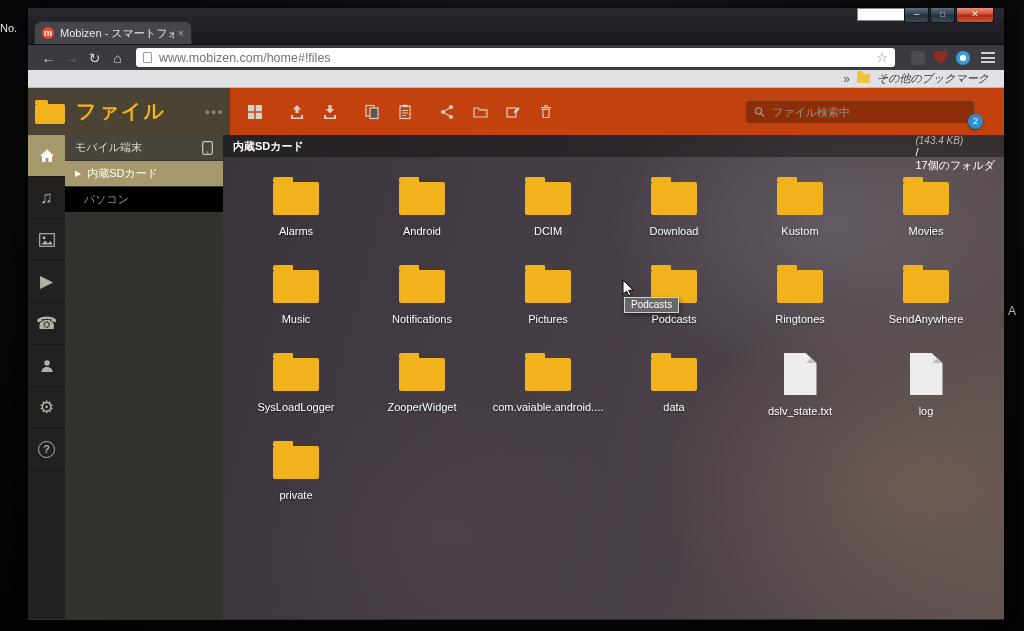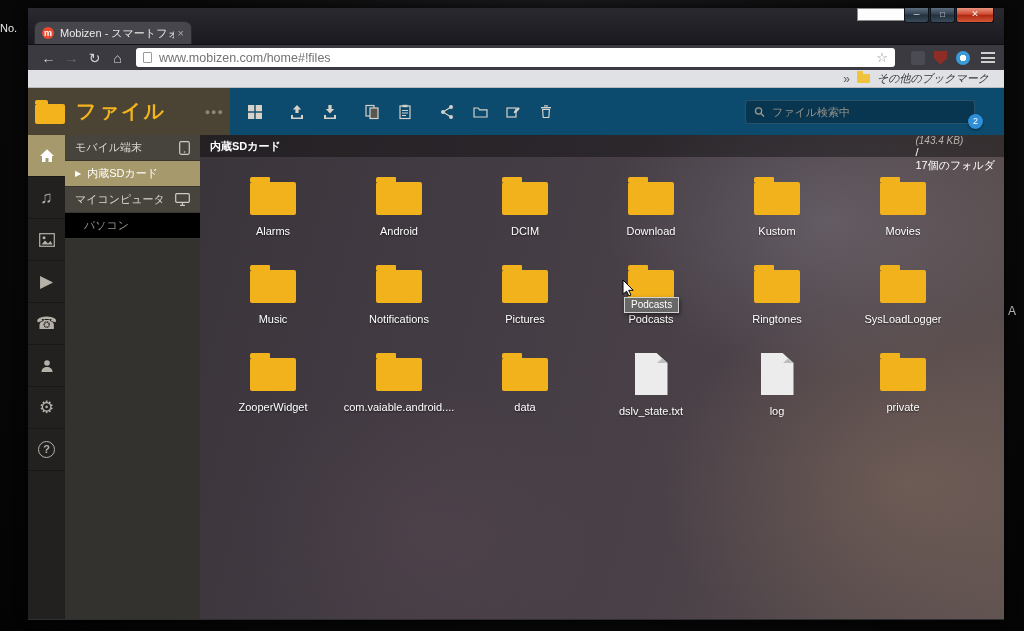--- a/index.html
+++ b/index.html
@@ -55,21 +55,21 @@
 
   
   .app { height:531px; display:flex; flex-direction:column; }
   .app-header { height:47px; display:flex; flex:0 0 auto; }
   .app-header-left { width:202px; background:#4b4435; display:flex; align-items:center; padding:0 6px 0 7px; flex:0 0 auto;justify-content:space-between; }
   .big-folder { width:30px; height:20px; background:#f2b31d; border-radius:2px; position:relative; margin-top:4px; }
   .big-folder::before { content:""; position:absolute; top:-4px; left:0; width:13px; height:4px; background:#f2b31d; border-radius:2px 2px 0 0; }
   .app-title { color:#f2b31d; font-size:20px; font-weight:bold; letter-spacing:2px; margin-left:11px; flex:1; }
   .hdr-dots { color:#8d8677; font-size:9px; letter-spacing:1px; }
 
-  .app-toolbar { flex:1; background:#0c4a6e; display:flex; align-items:center; padding:0 15px 0 16px; gap:15px; }
+  .app-toolbar { flex:1; background:#c2410c; display:flex; align-items:center; padding:0 15px 0 16px; gap:15px; }
   .tb-ic { width:18px; height:17px; display:flex; align-items:center; justify-content:center; flex:0 0 auto; }
   .grp { margin-left:9px; }
   .search { margin-left:auto; width:230px; height:24px; background:rgba(0,0,0,0.28);
     border:1px solid rgba(255,255,255,0.14); border-radius:3px; display:flex; align-items:center;
     padding:0 8px; position:relative; margin-right:14px; }
   .search input { background:transparent; border:none; outline:none; color:#cfcbc4; font-size:11px;
     margin-left:7px; width:100%; font-family:inherit; }
   .search input::placeholder { color:#98948c; }
   .search-badge { position:absolute; right:-9px; bottom:-6px; width:15px; height:15px; background:#2e8fd8;
     border-radius:50%; color:#fff; font-size:9px; line-height:15px; text-align:center; box-shadow:0 1px 2px rgba(0,0,0,.5); }
@@ -77,21 +77,21 @@
   .app-body { flex:1; display:flex; min-height:0; }
 
   .iconstrip { width:37px; background:#232120; display:flex; flex-direction:column; flex:0 0 auto; }
   .strip-item { height:42px; display:flex; align-items:center; justify-content:center; color:#b5b1a9;
     font-size:17px; border-bottom:1px solid #191816; }
   .strip-item.active { background:#a69a6c; color:#fff; }
   .strip-fill { flex:1; }
   .help-ring { width:17px; height:17px; border:1.5px solid #b5b1a9; border-radius:50%; color:#b5b1a9;
     font-size:11px; line-height:14px; text-align:center; font-weight:bold; }
 
-  .sidebar { width:135px; background:#34322e; display:flex; flex-direction:column; flex:0 0 auto; }
+  .sidebar { width:158px; background:#34322e; display:flex; flex-direction:column; flex:0 0 auto; }
   .side-item { height:26px; display:flex; align-items:center; padding:0 10px; font-size:11px;
     color:#ddd9d2; background:#47443e; border-bottom:1px solid #393630; flex:0 0 auto; }
   .side-item .ric { margin-left:auto; display:flex; }
   .side-item.selected { background:#a69a6c; color:#fff; }
   .side-item.selected .pfx { font-size:8px; margin-right:6px; }
   .side-item.sub { background:#000000; color:#9b968e; padding-left:19px;text-align:right; }
   .side-fill { flex:1; background:#34323000; }
 
   .main { flex:1; position:relative; overflow:hidden;
     background:
@@ -285,29 +285,20 @@
             <svg width="11" height="14" viewBox="0 0 11 14">
                 <rect x="0.7" y="0.7" width="9.6" height="12.6" rx="1.5" fill="none" stroke="#cfcbc4" stroke-width="1.2"></rect>
                 <circle cx="5.5" cy="11" r="0.8" fill="#cfcbc4"></circle>
               </svg>
           </span>
         </div>
         <div class="side-item selected">
           <span class="pfx">▶</span>
           <span>内蔵SDカード</span>
         </div>
-        <div class="side-item">
-          <span>マイコンピュータ</span>
-          <span class="ric">
-            <svg width="15" height="13" viewBox="0 0 15 13">
-                <rect x="0.7" y="0.7" width="13.6" height="8.6" rx="1" fill="none" stroke="#cfcbc4" stroke-width="1.2"></rect>
-                <path d="M5 12.3h5M7.5 9.3v3" stroke="#cfcbc4" stroke-width="1.2" fill="none"></path>
-              </svg>
-          </span>
-        </div>
         <div class="side-item sub">
           <span>パソコン</span>
         </div>
         <div class="side-fill"></div>
       </div>
 
       <div class="main">
         <div class="main-header">
           <span class="mh-loc">内蔵SDカード</span>
           <span class="mh-right">
@@ -357,20 +348,24 @@
             <div class="cell">
               <div class="folder-icon"></div>
               <div class="label">Podcasts</div>
             </div>
             <div class="cell">
               <div class="folder-icon"></div>
               <div class="label">Ringtones</div>
             </div>
             <div class="cell">
               <div class="folder-icon"></div>
+              <div class="label">SendAnywhere</div>
+            </div>
+            <div class="cell">
+              <div class="folder-icon"></div>
               <div class="label">SysLoadLogger</div>
             </div>
             <div class="cell">
               <div class="folder-icon"></div>
               <div class="label">ZooperWidget</div>
             </div>
             <div class="cell">
               <div class="folder-icon"></div>
               <div class="label">com.vaiable.android....</div>
             </div>

